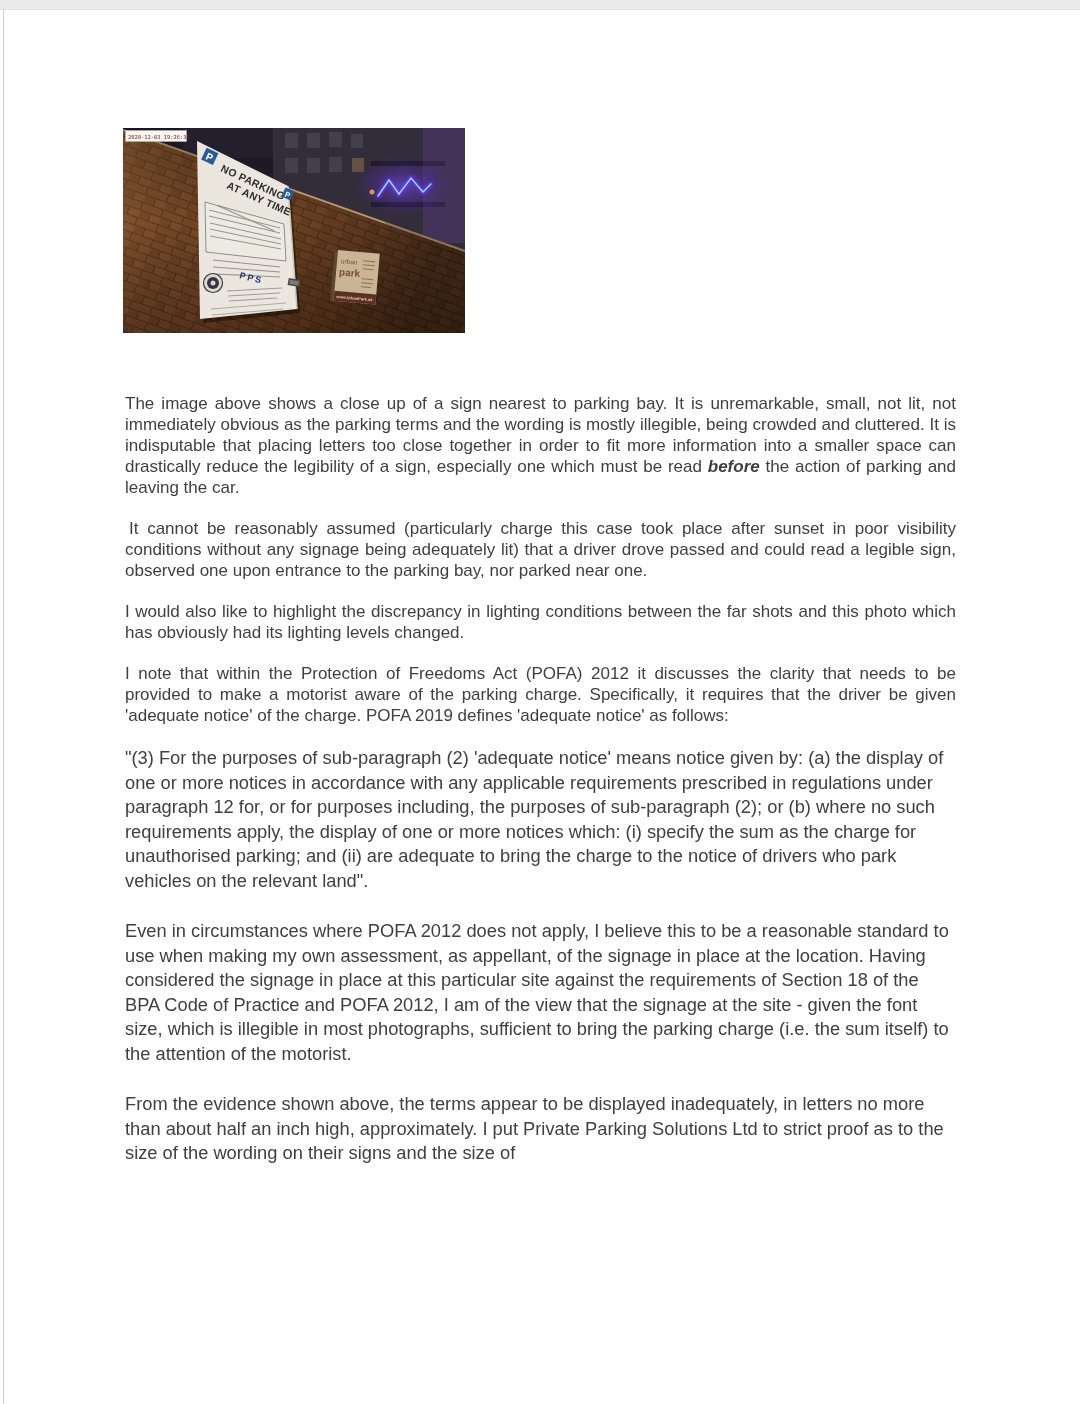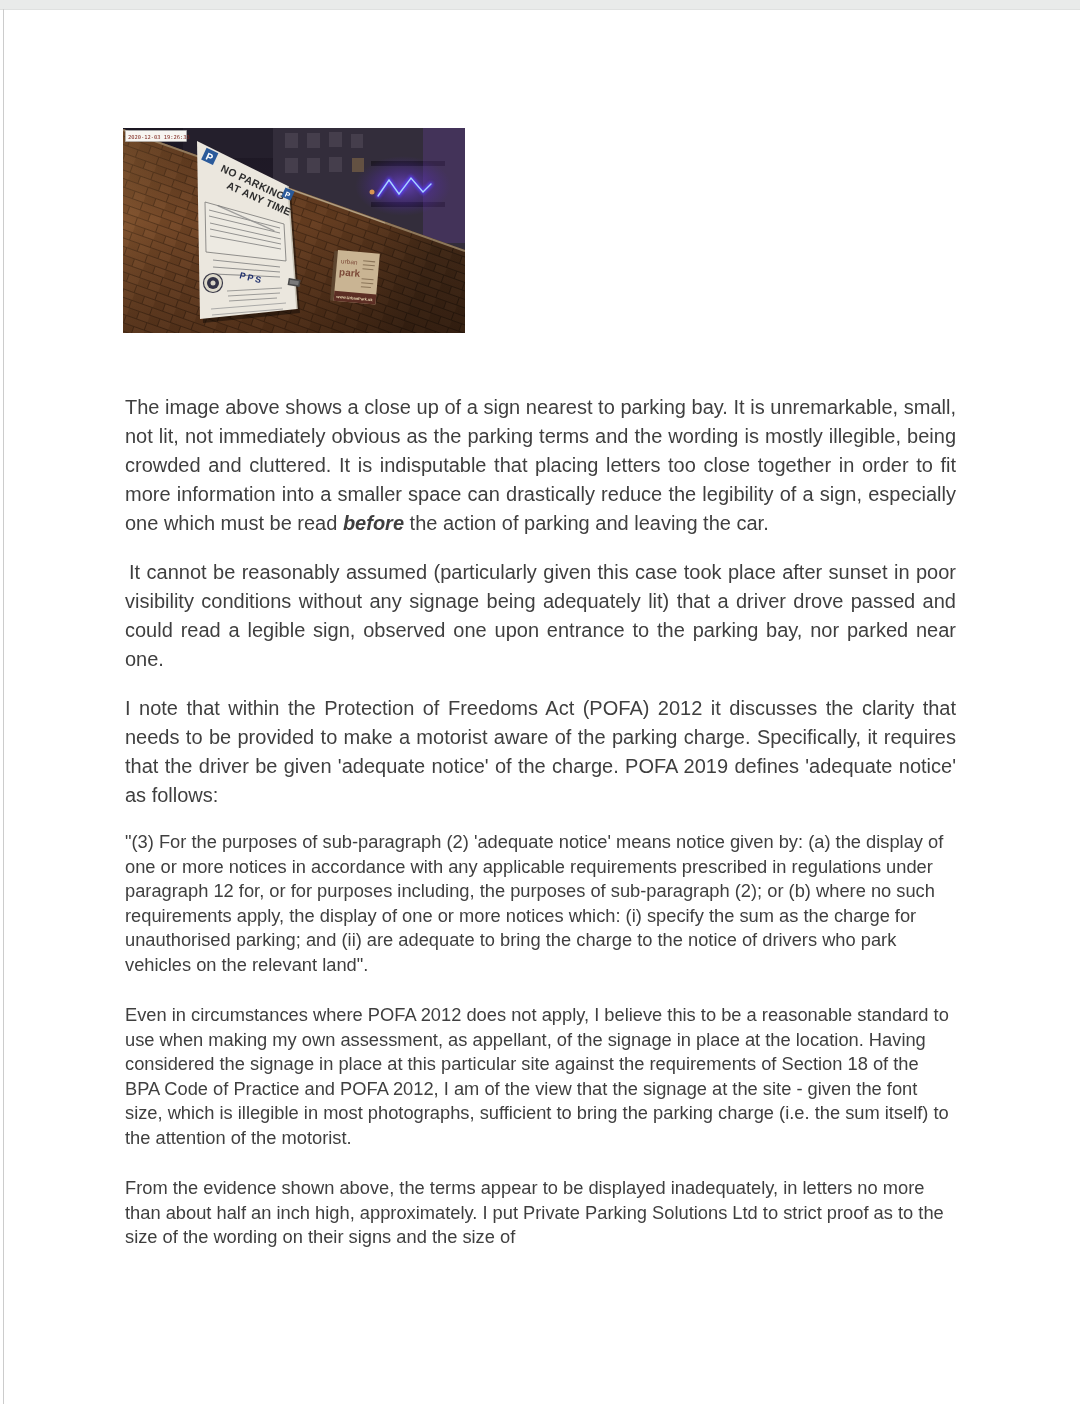--- a/index.html
+++ b/index.html
@@ -8,21 +8,21 @@
     background:#ffffff;
     font-family:"Liberation Sans","DejaVu Sans",sans-serif;
     color:#3f3f3f;
   }
   .top-gutter{height:9px;background:#e9ebea;border-bottom:1px solid #dfe1e0;}
   .left-edge{position:absolute;left:3px;top:9px;bottom:0;width:1px;background:#cccccc;}
   figure.photo{margin:118px 0 0 123px;width:342px;height:205px;padding:0;}
   figure.photo svg{display:block;width:342px;height:205px;}
   main.doc{margin:60px 124px 0 125px;}
   p{margin:0;}
-  .pa{font-size:20px;line-height:29px;text-align:justify;margin-bottom:20px;}
+  .pa{font-size:17px;line-height:21px;text-align:justify;margin-bottom:20px;}
   .pa.indent{text-indent:4px;}
   .pb{font-size:18.3px;line-height:24.5px;text-align:left;margin-bottom:26px;}
   .pb.gap-top{margin-top:8px;}
   .pb.last{margin-bottom:0;}
   .bi{font-weight:bold;font-style:italic;}
   
   svg text{font-family:"Liberation Sans","DejaVu Sans",sans-serif;}
   .ts-text{font-family:"DejaVu Sans Mono","Liberation Mono",monospace;}
 </style>
 </head>
@@ -167,19 +167,20 @@
 
       <g>
         <rect x="2.5" y="2.5" width="61" height="11" fill="#f7f5f1" stroke="#b5b5b5" stroke-width="0.6"></rect>
         <text x="5" y="10.6" font-size="5.4" class="ts-text" fill="#7c241c">2020-12-03 19:26:33</text>
       </g>
     </svg>
   </figure>
 
   <main class="doc">
     <p class="pa"><span>The image above shows a close up of a sign nearest to parking bay. It is unremarkable, small, not lit, not immediately obvious as the parking terms and the wording is mostly illegible, being crowded and cluttered. It is indisputable that placing letters too close together in order to fit more information into a smaller space can drastically reduce the legibility of a sign, especially one which must be read </span><strong class="bi">before</strong><span> the action of parking and leaving the car.</span></p>
-    <p class="pa indent">It cannot be reasonably assumed (particularly given this case took place after sunset in poor visibility conditions without any signage being adequately lit) that a driver drove passed and could read a legible sign, observed one upon entrance to the parking bay, nor parked near one.</p>
+    <p class="pa indent">It cannot be reasonably assumed (particularly charge this case took place after sunset in poor visibility conditions without any signage being adequately lit) that a driver drove passed and could read a legible sign, observed one upon entrance to the parking bay, nor parked near one.</p>
+    <p class="pa">I would also like to highlight the discrepancy in lighting conditions between the far shots and this photo which has obviously had its lighting levels changed.</p>
     <p class="pa">I note that within the Protection of Freedoms Act (POFA) 2012 it discusses the clarity that needs to be provided to make a motorist aware of the parking charge. Specifically, it requires that the driver be given 'adequate notice' of the charge. POFA 2019 defines 'adequate notice' as follows:</p>
     <p class="pb gap-top">"(3) For the purposes of sub-paragraph (2) 'adequate notice' means notice given by: (a) the display of one or more notices in accordance with any applicable requirements prescribed in regulations under paragraph 12 for, or for purposes including, the purposes of sub-paragraph (2); or (b) where no such requirements apply, the display of one or more notices which: (i) specify the sum as the charge for unauthorised parking; and (ii) are adequate to bring the charge to the notice of drivers who park vehicles on the relevant land".</p>
     <p class="pb">Even in circumstances where POFA 2012 does not apply, I believe this to be a reasonable standard to use when making my own assessment, as appellant, of the signage in place at the location. Having considered the signage in place at this particular site against the requirements of Section 18 of the BPA Code of Practice and POFA 2012, I am of the view that the signage at the site - given the font size, which is illegible in most photographs, sufficient to bring the parking charge (i.e. the sum itself) to the attention of the motorist.</p>
     <p class="pb last">From the evidence shown above, the terms appear to be displayed inadequately, in letters no more than about half an inch high, approximately. I put Private Parking Solutions Ltd to strict proof as to the size of the wording on their signs and the size of</p>
   </main>
 </div>
 
 </body></html>

